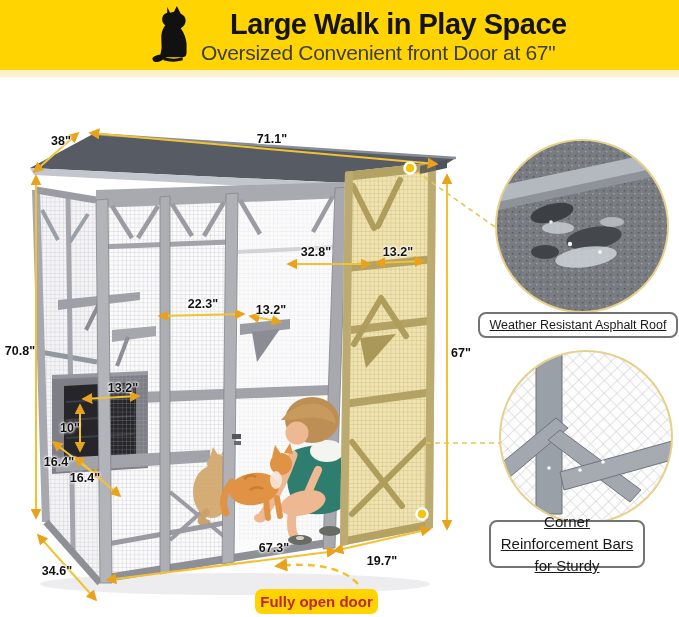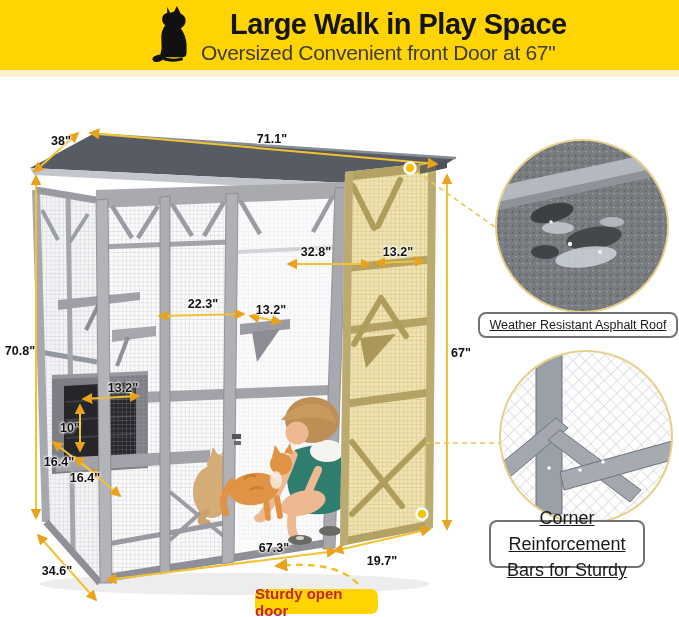--- a/index.html
+++ b/index.html
@@ -17,21 +17,21 @@
   #scene{position:absolute;left:0;top:0;width:679px;height:617px;}
   
   .dim{position:absolute;transform:translate(-50%,-50%);font-size:12.5px;font-weight:bold;
        color:#101010;white-space:nowrap;
        text-shadow:0 0 2px #fff,0 0 2px #fff,0 0 3px #fff,0 0 4px #fff;}
   
   .callout-box{position:absolute;background:#fff;border:2px solid #737373;border-radius:8px;
        color:#1a1a1a;display:flex;align-items:center;justify-content:center;text-align:center;
        box-sizing:border-box;text-decoration:underline;}
   #callout-roof-label{left:478px;top:312px;width:200px;height:26px;font-size:12.5px;font-weight:500;}
-  #callout-corner-label{left:489px;top:520px;width:156px;height:48px;font-size:18px;
+  #callout-corner-label{left:489px;top:520px;width:156px;height:48px;font-size:15px;
        font-weight:500;line-height:1.45;padding:2px 6px;}
   
   #door-tag{position:absolute;left:255px;top:589px;width:123px;height:25px;border-radius:7px;
        display:flex;align-items:center;justify-content:center;
        font-size:15px;font-weight:bold;}
 </style>
 </head>
 <body>
 
 <div id="stage">
@@ -286,15 +286,15 @@
   <span class="dim" style="left:203px;top:304px;">22.3"</span>
   <span class="dim" style="left:271px;top:310px;">13.2"</span>
   <span class="dim" style="left:123px;top:388px;">13.2"</span>
   <span class="dim" style="left:70px;top:428px;">10"</span>
   <span class="dim" style="left:59px;top:462px;">16.4"</span>
   <span class="dim" style="left:85px;top:478px;">16.4"</span>
 
   <div class="callout-box" id="callout-roof-label">Weather Resistant Asphalt Roof</div>
   <div class="callout-box" id="callout-corner-label">Corner Reinforcement Bars for Sturdy</div>
 
-  <div id="door-tag" style="background:#FFD400;color:#C1272D;">Sturdy open door</div>
+  <div id="door-tag" style="background:#FFD400;color:#C1272D;">Fully open door</div>
 
 </div>
 
 </body></html>

